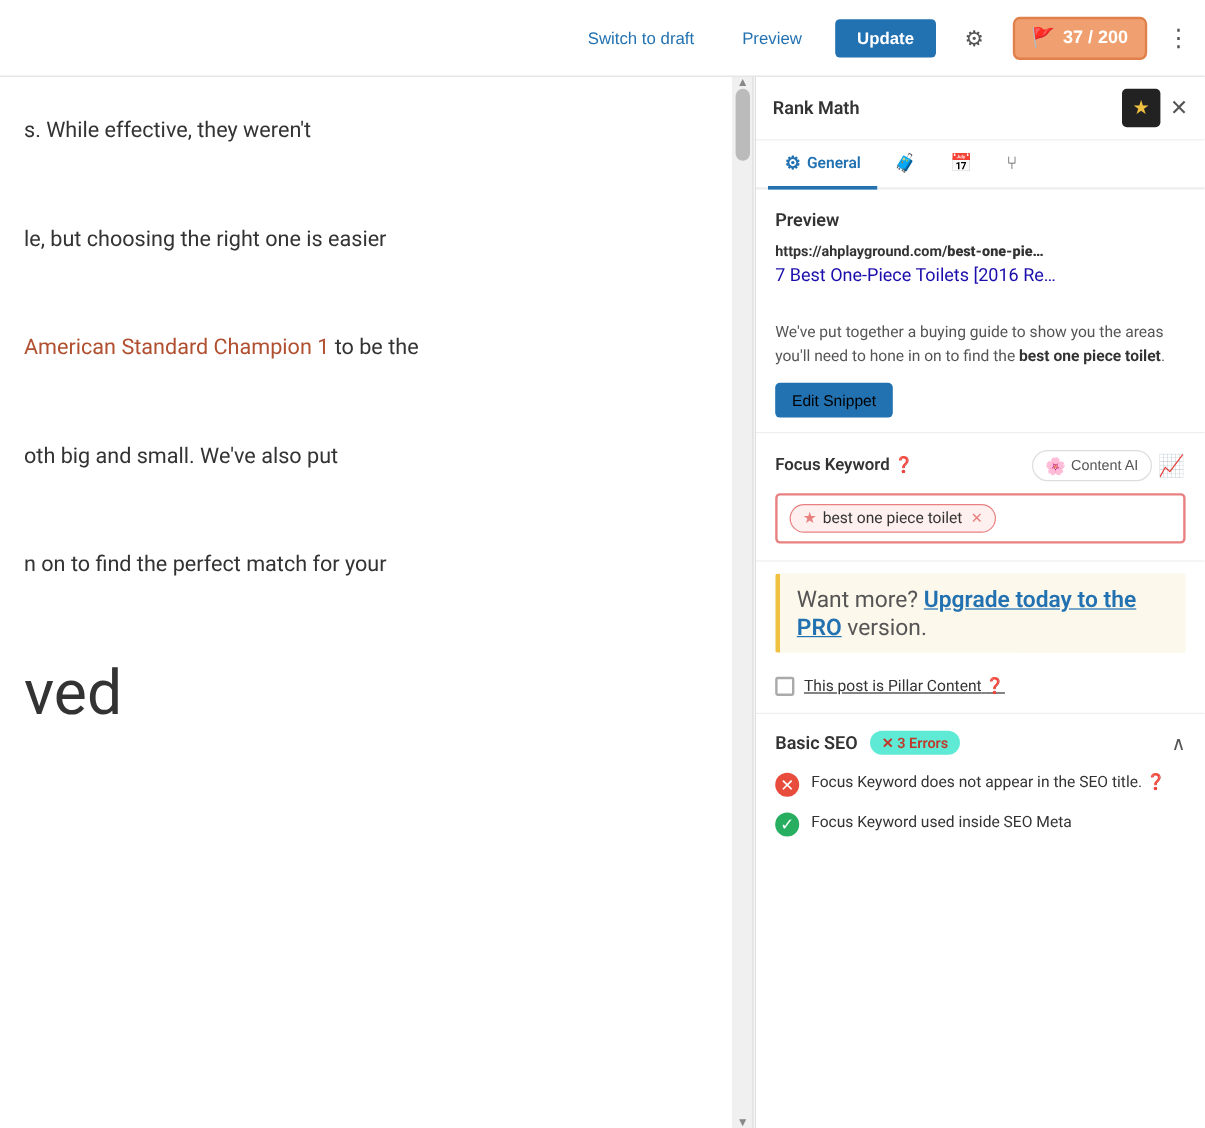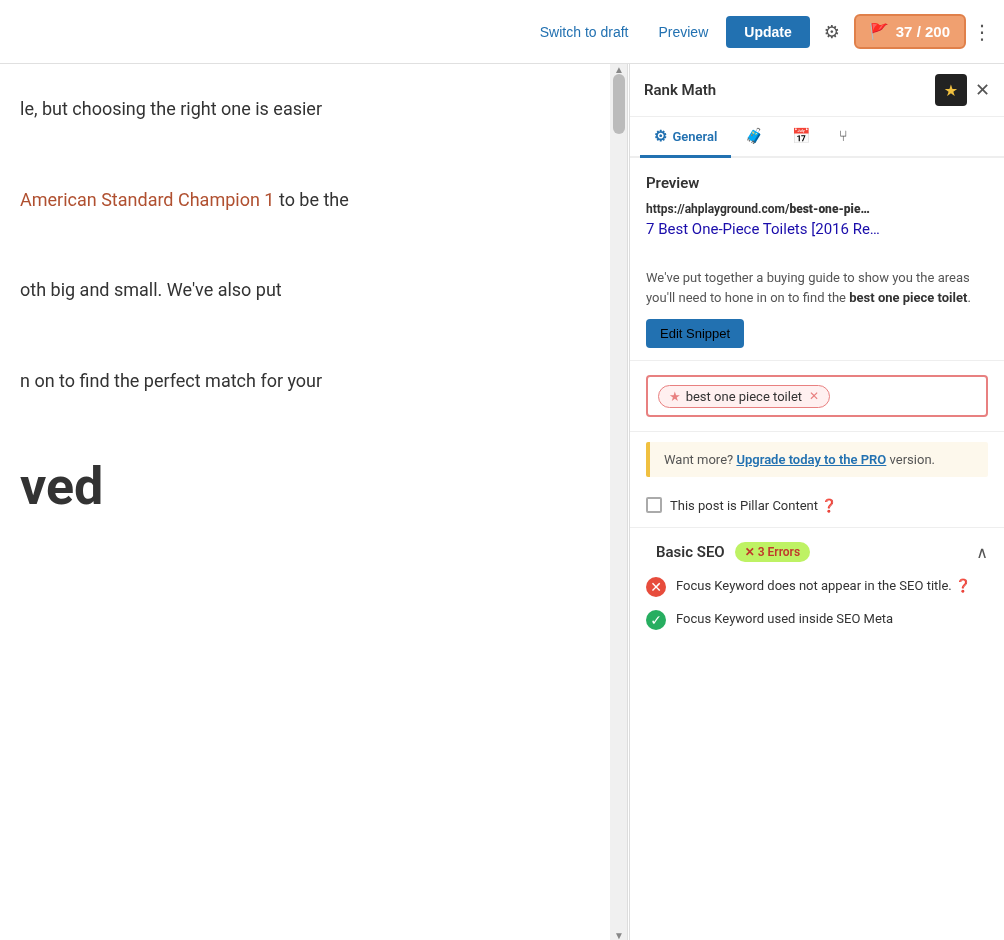--- a/index.html
+++ b/index.html
@@ -18,21 +18,21 @@
       top: 0;
       left: 0;
       right: 0;
       height: 64px;
       display: flex;
       align-items: center;
       justify-content: flex-end;
       padding: 0 12px;
       background: #fff;
       border-bottom: 1px solid #e0e0e0;
-      gap: 6px;
+      gap: 16px;
       z-index: 10;
     }
     .toolbar-switch-draft {
       color: #2271b1;
       font-size: 14px;
       cursor: pointer;
       background: none;
       border: none;
       padding: 8px 12px;
     }
@@ -101,21 +101,21 @@
       font-size: 18px;
       color: #333;
       line-height: 1.7;
     }
     .content-text .link-text {
       color: #b05030;
       text-decoration: none;
     }
     .content-big {
       font-size: 52px;
-      font-weight: 700;
+      font-weight: 400;
       color: #333;
       margin-top: 48px;
     }
     .content-line {
       margin-bottom: 60px;
     }
     
     .scroll-strip {
       position: absolute;
       top: 64px;
@@ -368,21 +368,21 @@
       font-size: 12px;
       margin-left: 2px;
     }
 
     
     .upgrade-notice {
       margin: 10px 16px;
       background: #fdf8ec;
       border-left: 4px solid #f0c040;
       padding: 10px 14px;
-      font-size: 13px;
+      font-size: 19px;
       color: #555;
       border-radius: 2px;
     }
     .upgrade-notice a {
       color: #2271b1;
       font-weight: 600;
       text-decoration: underline;
     }
 
     
@@ -398,45 +398,45 @@
       height: 16px;
       border: 2px solid #aaa;
       border-radius: 2px;
       cursor: pointer;
       flex-shrink: 0;
       background: #fff;
     }
     .pillar-label {
       font-size: 13px;
       color: #333;
+      text-decoration: underline;
     }
 
     
     .basic-seo-section {
       padding: 14px 16px;
     }
     .basic-seo-header {
       display: flex;
       align-items: flex-end;
       justify-content: space-between;
       cursor: pointer;
-      margin-left: 10px;
     }
     .basic-seo-title-row {
       display: flex;
       align-items: center;
       gap: 10px;
     }
     .basic-seo-title {
       font-size: 15px;
       font-weight: 600;
       color: #333;
     }
     .error-badge {
-      background: #bef264;
+      background: #5eead4;
       color: #c0392b;
       border-radius: 20px;
       padding: 3px 10px;
       font-size: 12px;
       font-weight: 600;
       display: flex;
       align-items: center;
       gap: 4px;
     }
     .chevron-icon {
@@ -499,20 +499,23 @@
   <button class="toolbar-gear">⚙</button>
   <button class="toolbar-score">
     <span class="flag-icon">🚩</span>
     <span>37 / 200</span>
   </button>
   <button class="toolbar-more">⋮</button>
 </div>
 
 <div class="main-content">
   <div class="content-line">
+    <span class="content-text">s. While effective, they weren't</span>
+  </div>
+  <div class="content-line">
     <span class="content-text">le, but choosing the right one is easier</span>
   </div>
   <div class="content-line">
     <span class="content-text">
       <a class="link-text">American Standard Champion 1</a>
       <span> to be the</span>
     </span>
   </div>
   <div class="content-line">
     <span class="content-text">oth big and small. We've also put</span>
@@ -563,20 +566,33 @@
       <span>https://ahplayground.com/</span><span><strong>best-one-pie…</strong></span>
     </div>
     <div class="preview-title">7 Best One-Piece Toilets [2016 Re…</div>
     <div class="preview-description">
       <span>We've put together a buying guide to show you the areas you'll need to hone in on to find the </span><strong>best one piece toilet</strong><span>.</span>
     </div>
     <button class="edit-snippet-btn">Edit Snippet</button>
   </div>
 
   <div class="focus-keyword-section">
+    <div class="focus-keyword-header">
+      <div class="focus-keyword-label">
+        <span>Focus Keyword</span>
+        <span class="help-icon">❓</span>
+      </div>
+      <div class="keyword-actions">
+        <button class="content-ai-btn">
+          <span class="content-ai-icon">🌸</span>
+          <span>Content AI</span>
+        </button>
+        <span class="trend-icon">📈</span>
+      </div>
+    </div>
     <div class="keyword-tag-input">
       <div class="keyword-tag">
         <span class="star">★</span>
         <span>best one piece toilet</span>
         <span class="close-tag">✕</span>
       </div>
     </div>
   </div>
 
   <div class="upgrade-notice">

